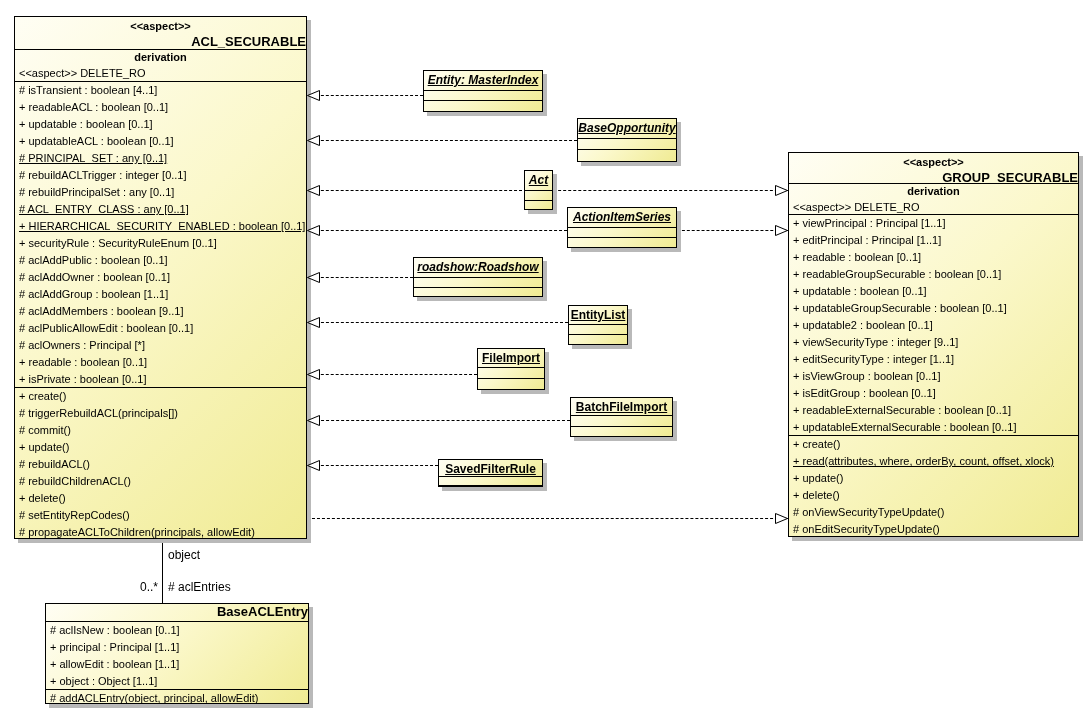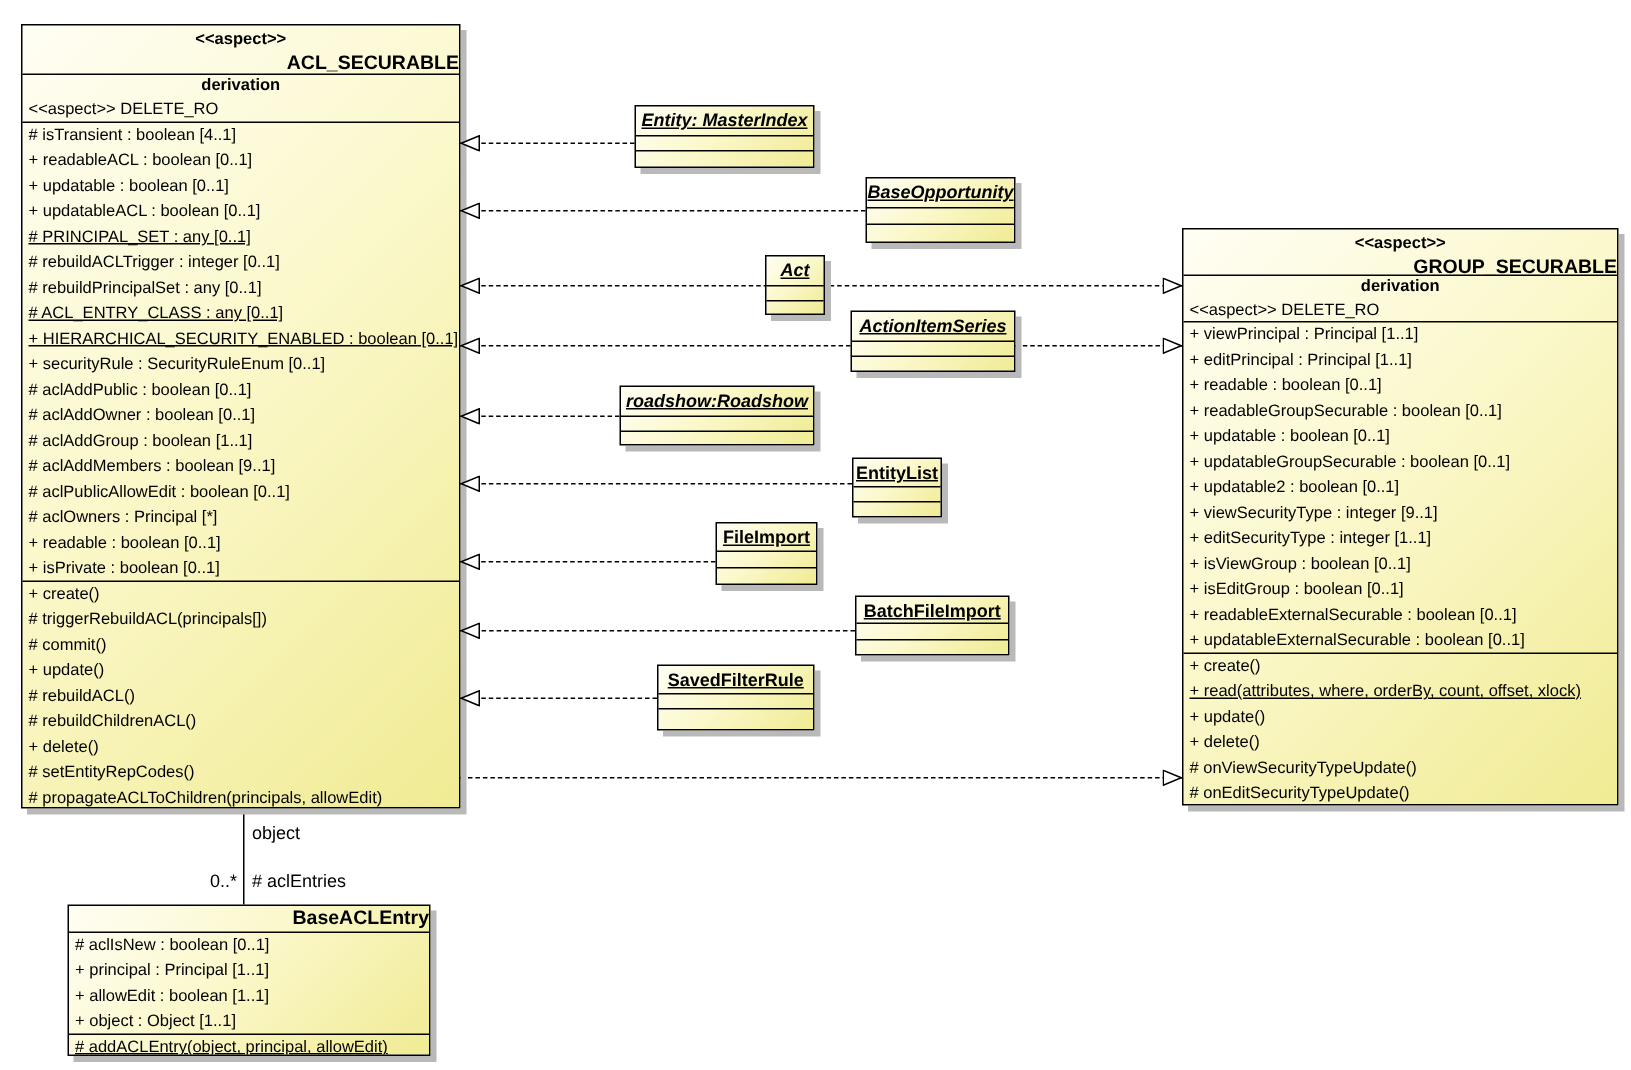--- a/index.html
+++ b/index.html
@@ -159,21 +159,21 @@
     <div class="comp" style="flex:1">
       <div class="row">+ create()</div>
         <div class="row u">+ read(attributes, where, orderBy, count, offset, xlock)</div>
         <div class="row">+ update()</div>
         <div class="row">+ delete()</div>
         <div class="row"># onViewSecurityTypeUpdate()</div>
         <div class="row"># onEditSecurityTypeUpdate()</div>
     </div>
   </div>
 
-  <div class="uml-box" style="left:45px;top:603px;width:242px;height:101px">
+  <div class="uml-box" style="left:45px;top:603px;width:264px;height:101px">
     <div class="comp" style="height:17px">
       <div class="cname" style="line-height:16px">BaseACLEntry</div>
     </div>
     <div class="comp" style="height:68px">
       <div class="row"># aclIsNew : boolean [0..1]</div>
         <div class="row">+ principal : Principal [1..1]</div>
         <div class="row">+ allowEdit : boolean [1..1]</div>
         <div class="row">+ object : Object [1..1]</div>
     </div>
     <div class="comp" style="flex:1">
@@ -186,21 +186,21 @@
     <div class="comp" style="height:10px"></div>
     <div class="comp" style="flex:1"></div>
   </div>
 
   <div class="uml-box" style="left:577px;top:118px;width:100px;height:44px">
     <div class="comp sname it" style="height:19px">BaseOpportunity</div>
     <div class="comp" style="height:11px"></div>
     <div class="comp" style="flex:1"></div>
   </div>
 
-  <div class="uml-box" style="left:510px;top:170px;width:40px;height:40px">
+  <div class="uml-box" style="left:524px;top:170px;width:29px;height:40px">
     <div class="comp sname it" style="height:19px">Act</div>
     <div class="comp" style="height:10px"></div>
     <div class="comp" style="flex:1"></div>
   </div>
 
   <div class="uml-box" style="left:567px;top:207px;width:110px;height:41px">
     <div class="comp sname it" style="height:19px">ActionItemSeries</div>
     <div class="comp" style="height:10px"></div>
     <div class="comp" style="flex:1"></div>
   </div>
@@ -222,19 +222,19 @@
     <div class="comp" style="height:11px"></div>
     <div class="comp" style="flex:1"></div>
   </div>
 
   <div class="uml-box" style="left:570px;top:397px;width:103px;height:40px">
     <div class="comp sname" style="height:17px">BatchFileImport</div>
     <div class="comp" style="height:11px"></div>
     <div class="comp" style="flex:1"></div>
   </div>
 
-  <div class="uml-box" style="left:438px;top:443px;width:105px;height:44px">
+  <div class="uml-box" style="left:438px;top:459px;width:105px;height:28px">
     <div class="comp sname" style="height:18px">SavedFilterRule</div>
     <div class="comp" style="height:10px"></div>
     <div class="comp" style="flex:1"></div>
   </div>
 
 </div>
 
 </body></html>

